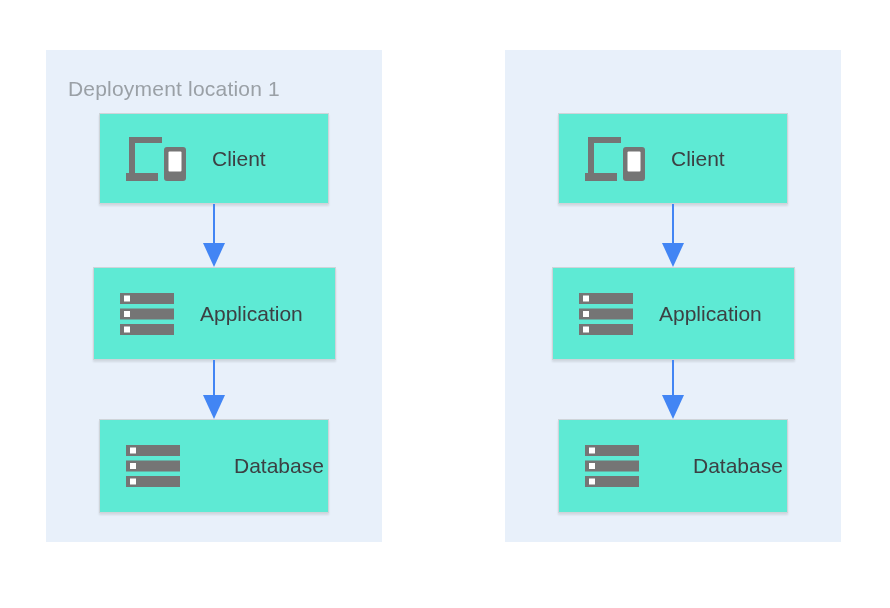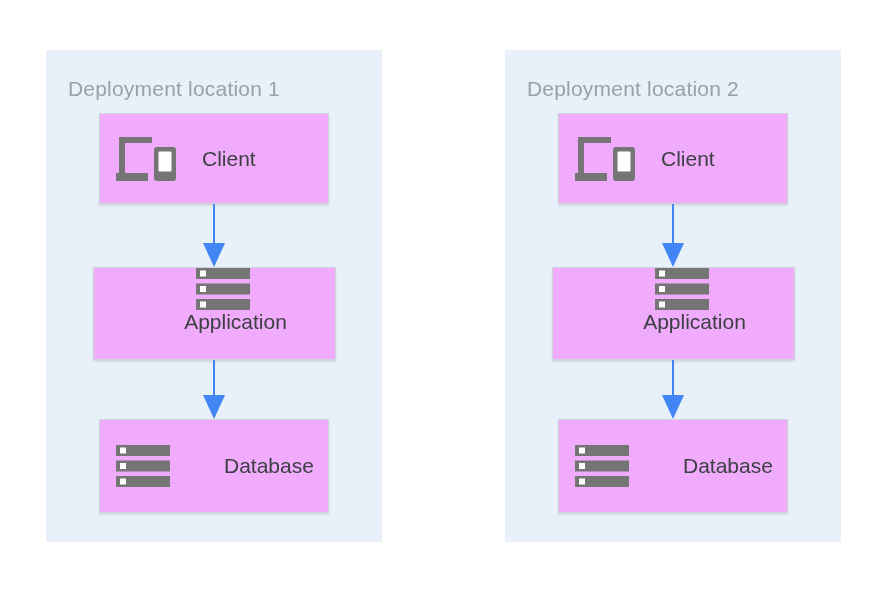--- a/index.html
+++ b/index.html
@@ -30,30 +30,30 @@
     top: 27px;
     margin: 0;
     font-size: 21px;
     font-weight: 400;
     color: #9aa0a6;
     letter-spacing: 0.2px;
     white-space: nowrap;
   }
   .node {
     position: absolute;
-    background: #f0abfc;
+    background: #5eead4;
     border: 1px solid #cfd4d9;
     box-shadow: 0 2px 2px rgba(0,0,0,0.10);
     box-sizing: border-box;
     display: flex;
     align-items: center;
-    padding-left: 16px;
+    padding-left: 26px;
   }
   .node-client   { left: 53px; top: 63px;  width: 230px; height: 91px; }
-  .node-app      { left: 47px; top: 217px; width: 243px; height: 93px; flex-direction: column; }
+  .node-app      { left: 47px; top: 217px; width: 243px; height: 93px; }
   .node-db       { left: 53px; top: 369px; width: 230px; height: 94px; gap: 28px; }
   .node .icon {
     display: inline-flex;
     flex: 0 0 auto;
   }
   .node .label {
     margin-left: 26px;
     font-size: 21px;
     color: #3c4043;
     white-space: nowrap;
@@ -135,21 +135,20 @@
           <rect x="4" y="2.5" width="6" height="6" fill="#ffffff"></rect>
           <rect x="4" y="18" width="6" height="6" fill="#ffffff"></rect>
           <rect x="4" y="33.5" width="6" height="6" fill="#ffffff"></rect>
         </svg>
       </span>
       <span class="label">Database</span>
     </div>
   </section>
 
   <section class="panel panel-2">
-    <h2 class="panel-title">Deployment location 2</h2>
 
     <div class="node node-client">
       <span class="icon">
         <svg width="60" height="44" viewBox="0 0 60 44" fill="#757575" xmlns="http://www.w3.org/2000/svg">
           <rect x="3" y="0" width="33" height="6"></rect>
           <rect x="3" y="0" width="6" height="36"></rect>
           <rect x="0" y="36" width="32" height="8"></rect>
           <rect x="38" y="10" width="22" height="34" rx="3"></rect>
           <rect x="42.5" y="14.5" width="13" height="20" rx="1" fill="#ffffff"></rect>
         </svg>

